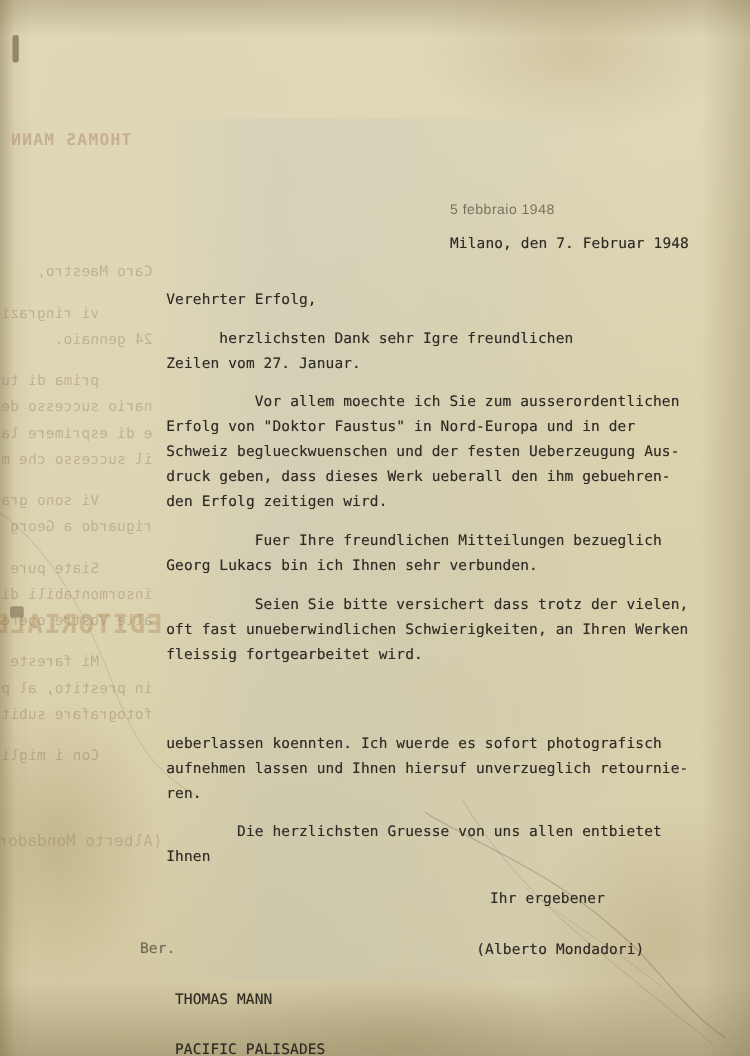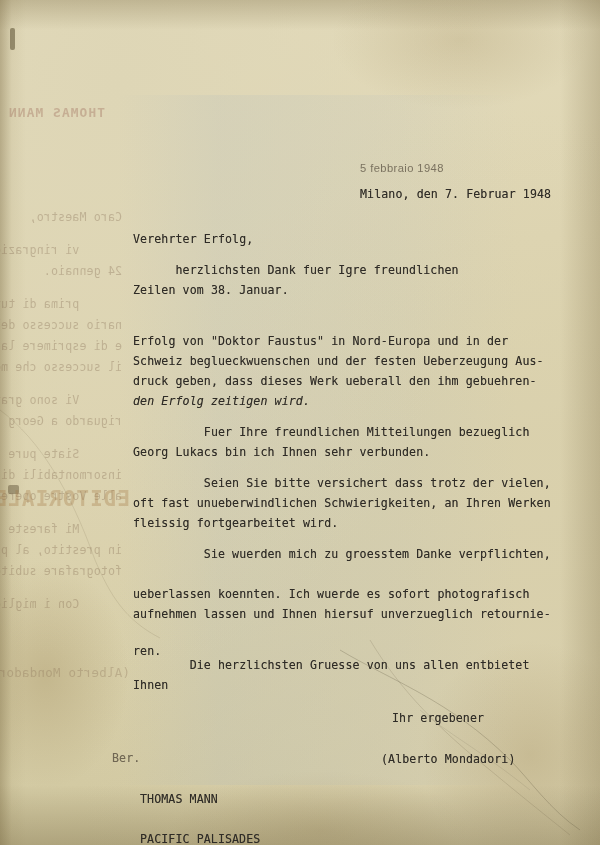--- a/index.html
+++ b/index.html
@@ -173,39 +173,39 @@
   <div class="ghost" style="left:130px; top:663px; transform-origin:left center; font-size:12.5px; color:rgba(120,92,70,0.26);">(Alberto Mondadori)</div>
 
   <div class="ghost" style="left:120px; top:690px; transform-origin:left center;"> </div>
 
   <div class="datestamp" style="left:360px; top:162px;">5 febbraio 1948</div>
 
   <div class="typed" style="left:360px; top:184px;">Milano, den 7. Februar 1948</div>
 
   <div class="typed" style="left:133px; top:229px;">Verehrter Erfolg,</div>
 
-  <div class="typed" style="left:133px; top:260px;">      herzlichsten Dank fuer Igre freundlichen</div>
-  <div class="typed" style="left:133px; top:280px;">Zeilen vom 38. Januar.</div>
-
+  <div class="typed" style="left:133px; top:260px;">      herzlichsten Dank sehr Igre freundlichen</div>
+  <div class="typed" style="left:133px; top:280px;">Zeilen vom 27. Januar.</div>
+
+  <div class="typed" style="left:133px; top:311px;">          Vor allem moechte ich Sie zum ausserordentlichen</div>
   <div class="typed" style="left:133px; top:331px;">Erfolg von "Doktor Faustus" in Nord-Europa und in der</div>
   <div class="typed" style="left:133px; top:351px;">Schweiz beglueckwuenschen und der festen Ueberzeugung Aus-</div>
   <div class="typed" style="left:133px; top:371px;">druck geben, dass dieses Werk ueberall den ihm gebuehren-</div>
-  <div class="typed" style="left:133px; top:391px;font-style:italic;">den Erfolg zeitigen wird.</div>
+  <div class="typed" style="left:133px; top:391px;">den Erfolg zeitigen wird.</div>
 
   <div class="typed" style="left:133px; top:442px;">Georg Lukacs bin ich Ihnen sehr verbunden.</div>
   <div class="typed" style="left:133px; top:422px;">          Fuer Ihre freundlichen Mitteilungen bezueglich</div>
 
   <div class="typed" style="left:133px; top:473px;">          Seien Sie bitte versichert dass trotz der vielen,</div>
   <div class="typed" style="left:133px; top:493px;">oft fast unueberwindlichen Schwierigkeiten, an Ihren Werken</div>
   <div class="typed" style="left:133px; top:513px;">fleissig fortgearbeitet wird.</div>
 
-  <div class="typed" style="left:133px; top:544px;">          Sie wuerden mich zu groesstem Danke verpflichten,</div>
   <div class="typed" style="left:133px; top:584px;">ueberlassen koennten. Ich wuerde es sofort photografisch</div>
   <div class="typed" style="left:133px; top:604px;">aufnehmen lassen und Ihnen hiersuf unverzueglich retournie-</div>
-  <div class="typed" style="left:133px; top:624px;margin-top:17px;">ren.</div>
+  <div class="typed" style="left:133px; top:624px;">ren.</div>
 
   <div class="typed" style="left:133px; top:655px;">        Die herzlichsten Gruesse von uns allen entbietet</div>
   <div class="typed" style="left:133px; top:675px;">Ihnen</div>
 
   <div class="typed" style="left:392px; top:708px;">Ihr ergebener</div>
   <div class="typed" style="left:381px; top:749px;">(Alberto Mondadori)</div>
 
   <div class="typed faded" style="left:112px; top:748px; color:rgba(95,86,70,0.62);">Ber.</div>
 
   <div class="typed" style="left:140px; top:789px;">THOMAS MANN</div>

